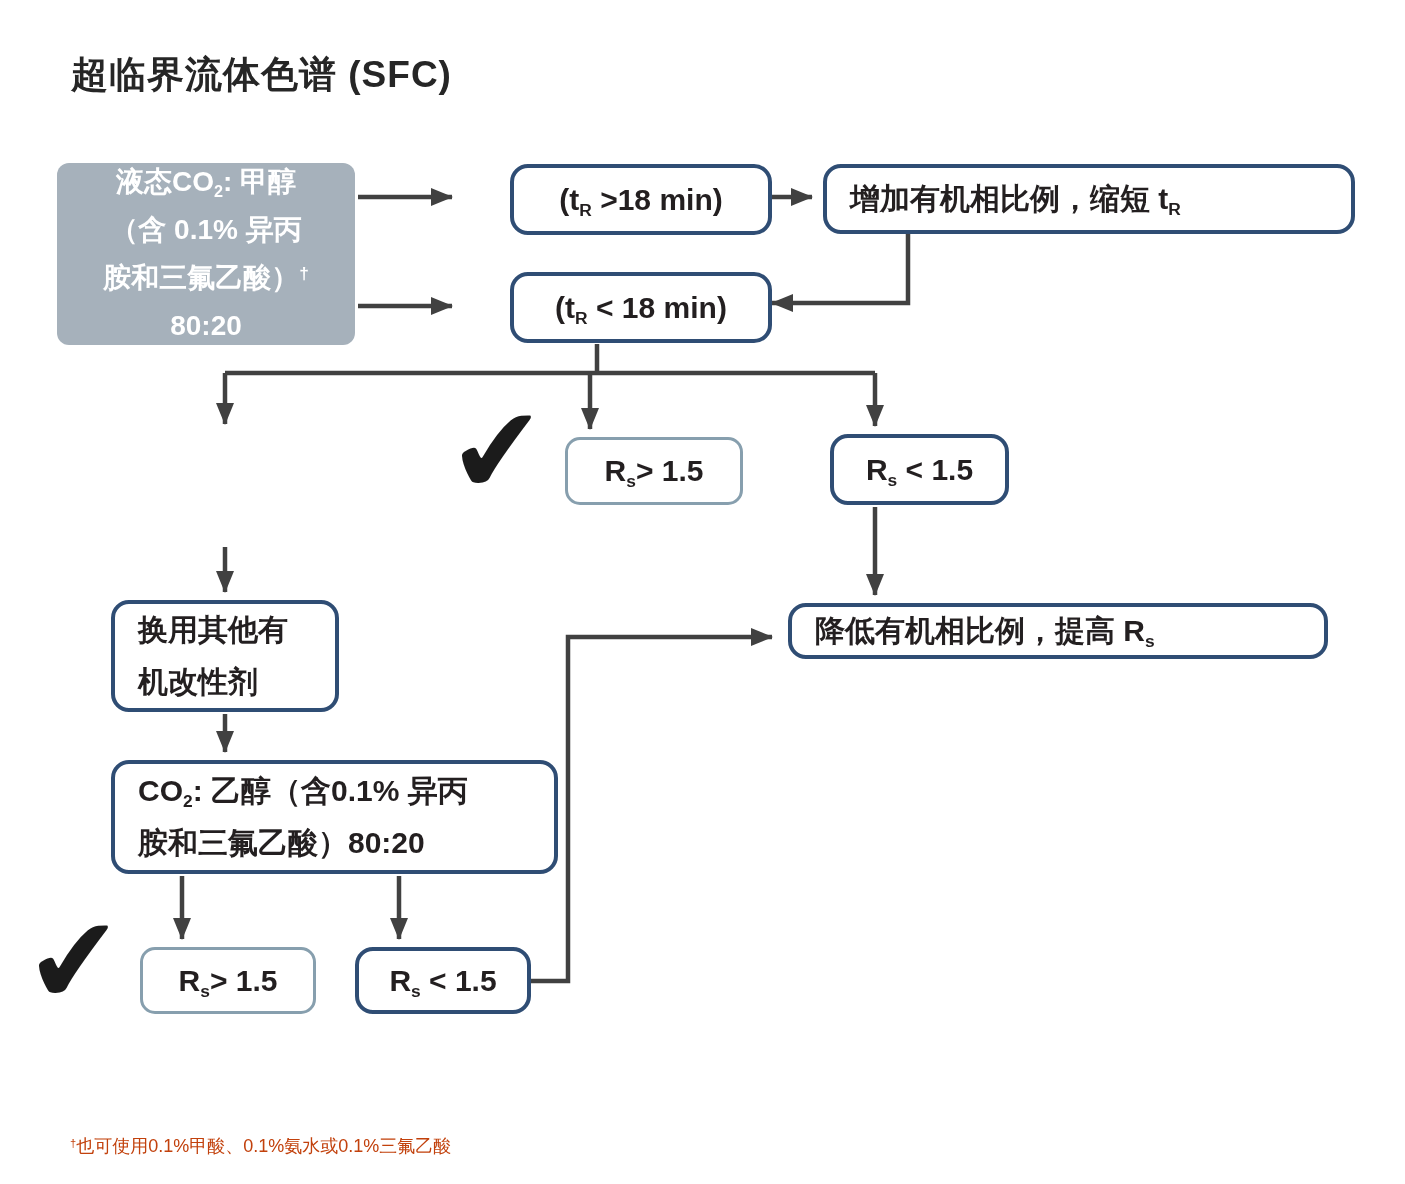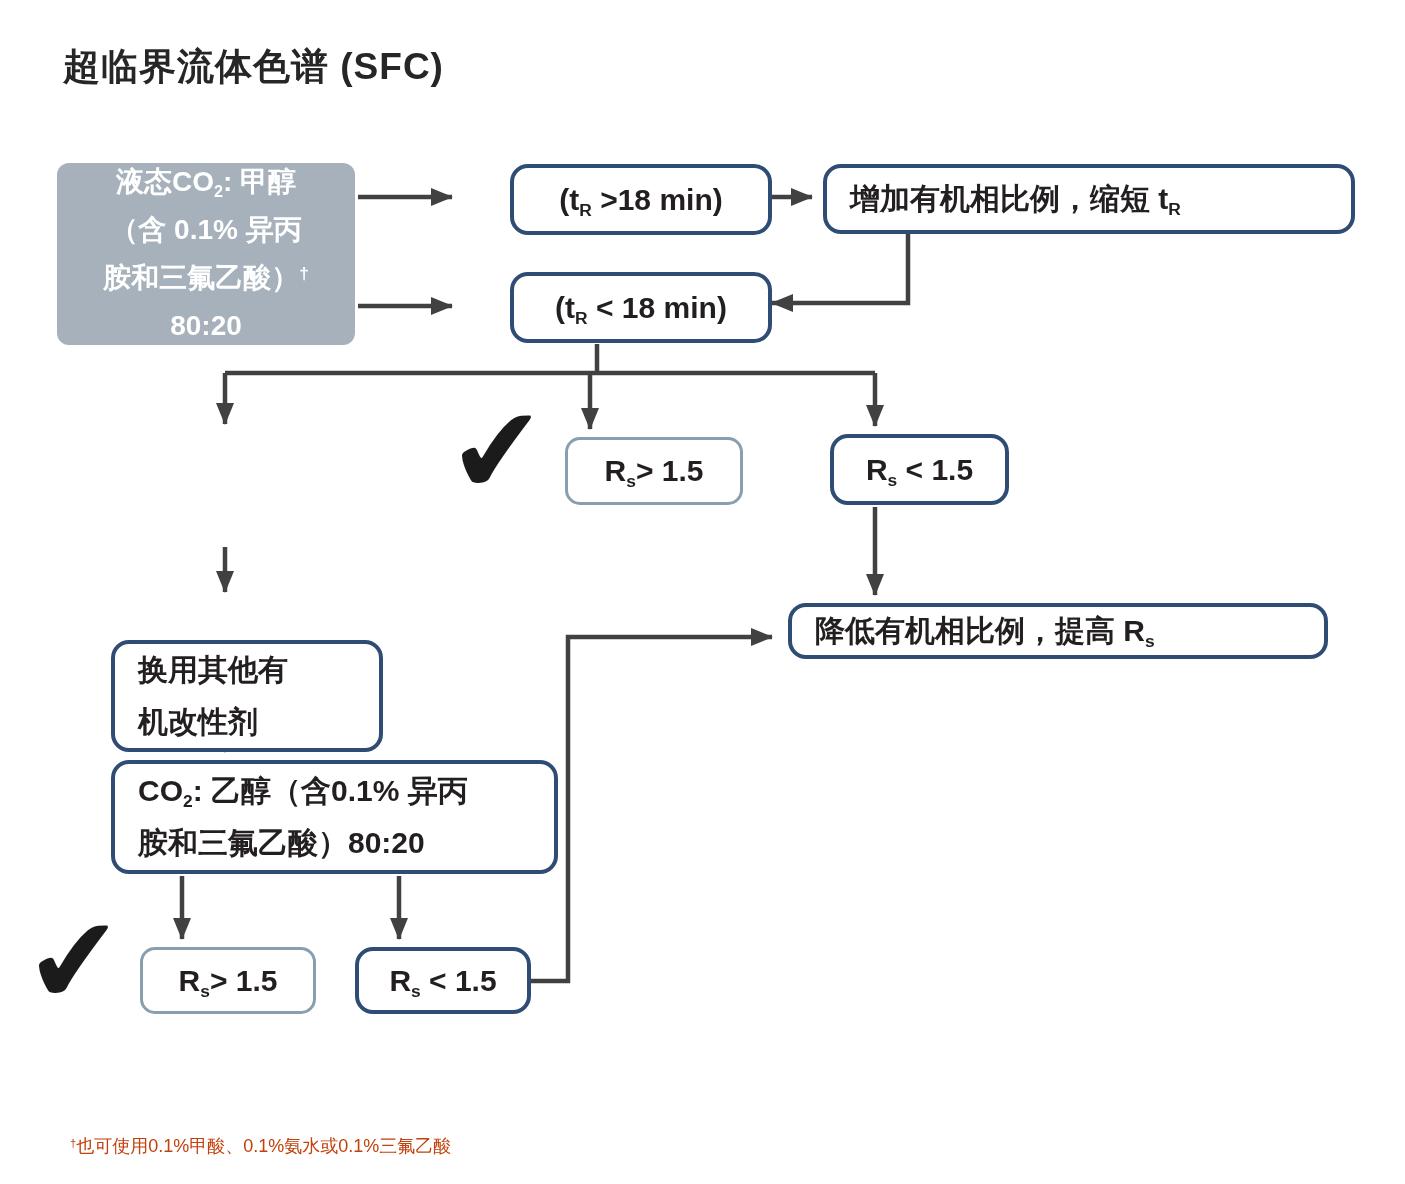--- a/index.html
+++ b/index.html
@@ -9,21 +9,21 @@
     --line:#414141;
     --ink:#231f20;
   }
   html,body{margin:0;padding:0;background:#ffffff;}
   #canvas{
     position:relative;width:1405px;height:1184px;background:#ffffff;overflow:hidden;
     font-family:"Liberation Sans","DejaVu Sans",sans-serif;color:var(--ink);
   }
   #page-title{
     position:absolute;left:63px;top:42px;font-size:37px;font-weight:bold;
-    color:#262626;letter-spacing:1px;margin:0;
+    color:#262626;letter-spacing:1px;margin:8px;
   }
   .node{
     position:absolute;box-sizing:border-box;background:#fff;
     border:4px solid var(--navy);border-radius:18px;
     display:flex;flex-direction:column;justify-content:center;
     font-size:30px;font-weight:bold;color:var(--ink);line-height:40px;gap:12px;
   }
   .node.center{align-items:center;text-align:center;margin-left:44px;}
   .node.leftpad{padding-left:23px;padding-right:20px;}
   .node.light{border-color:var(--lightborder);border-width:3px;border-radius:15px;}
@@ -106,21 +106,21 @@
 
   <div class="node center light" style="left:521px;top:437px;width:178px;height:68px;">
     <div><span>R</span><sub>s</sub><span>&gt; 1.5</span></div>
   </div>
   <span class="check" style="left:448px;top:392px;">✔</span>
 
   <div class="node center" style="left:786px;top:434px;width:179px;height:71px;">
     <div><span>R</span><sub>s</sub><span> &lt; 1.5</span></div>
   </div>
 
-  <div class="node leftpad" style="left:111px;top:600px;width:272px;height:112px;margin-top:40px;">
+  <div class="node leftpad" style="left:111px;top:600px;width:228px;height:112px;">
     <div><span>换用其他有</span></div>
     <div><span>机改性剂</span></div>
   </div>
 
   <div class="node leftpad" style="left:111px;top:760px;width:447px;height:114px;">
     <div><span>CO</span><sub>2</sub><span>: 乙醇（含0.1% 异丙</span></div>
     <div><span>胺和三氟乙酸）80:20</span></div>
   </div>
 
   <div class="node center light" style="left:96px;top:947px;width:176px;height:67px;">

